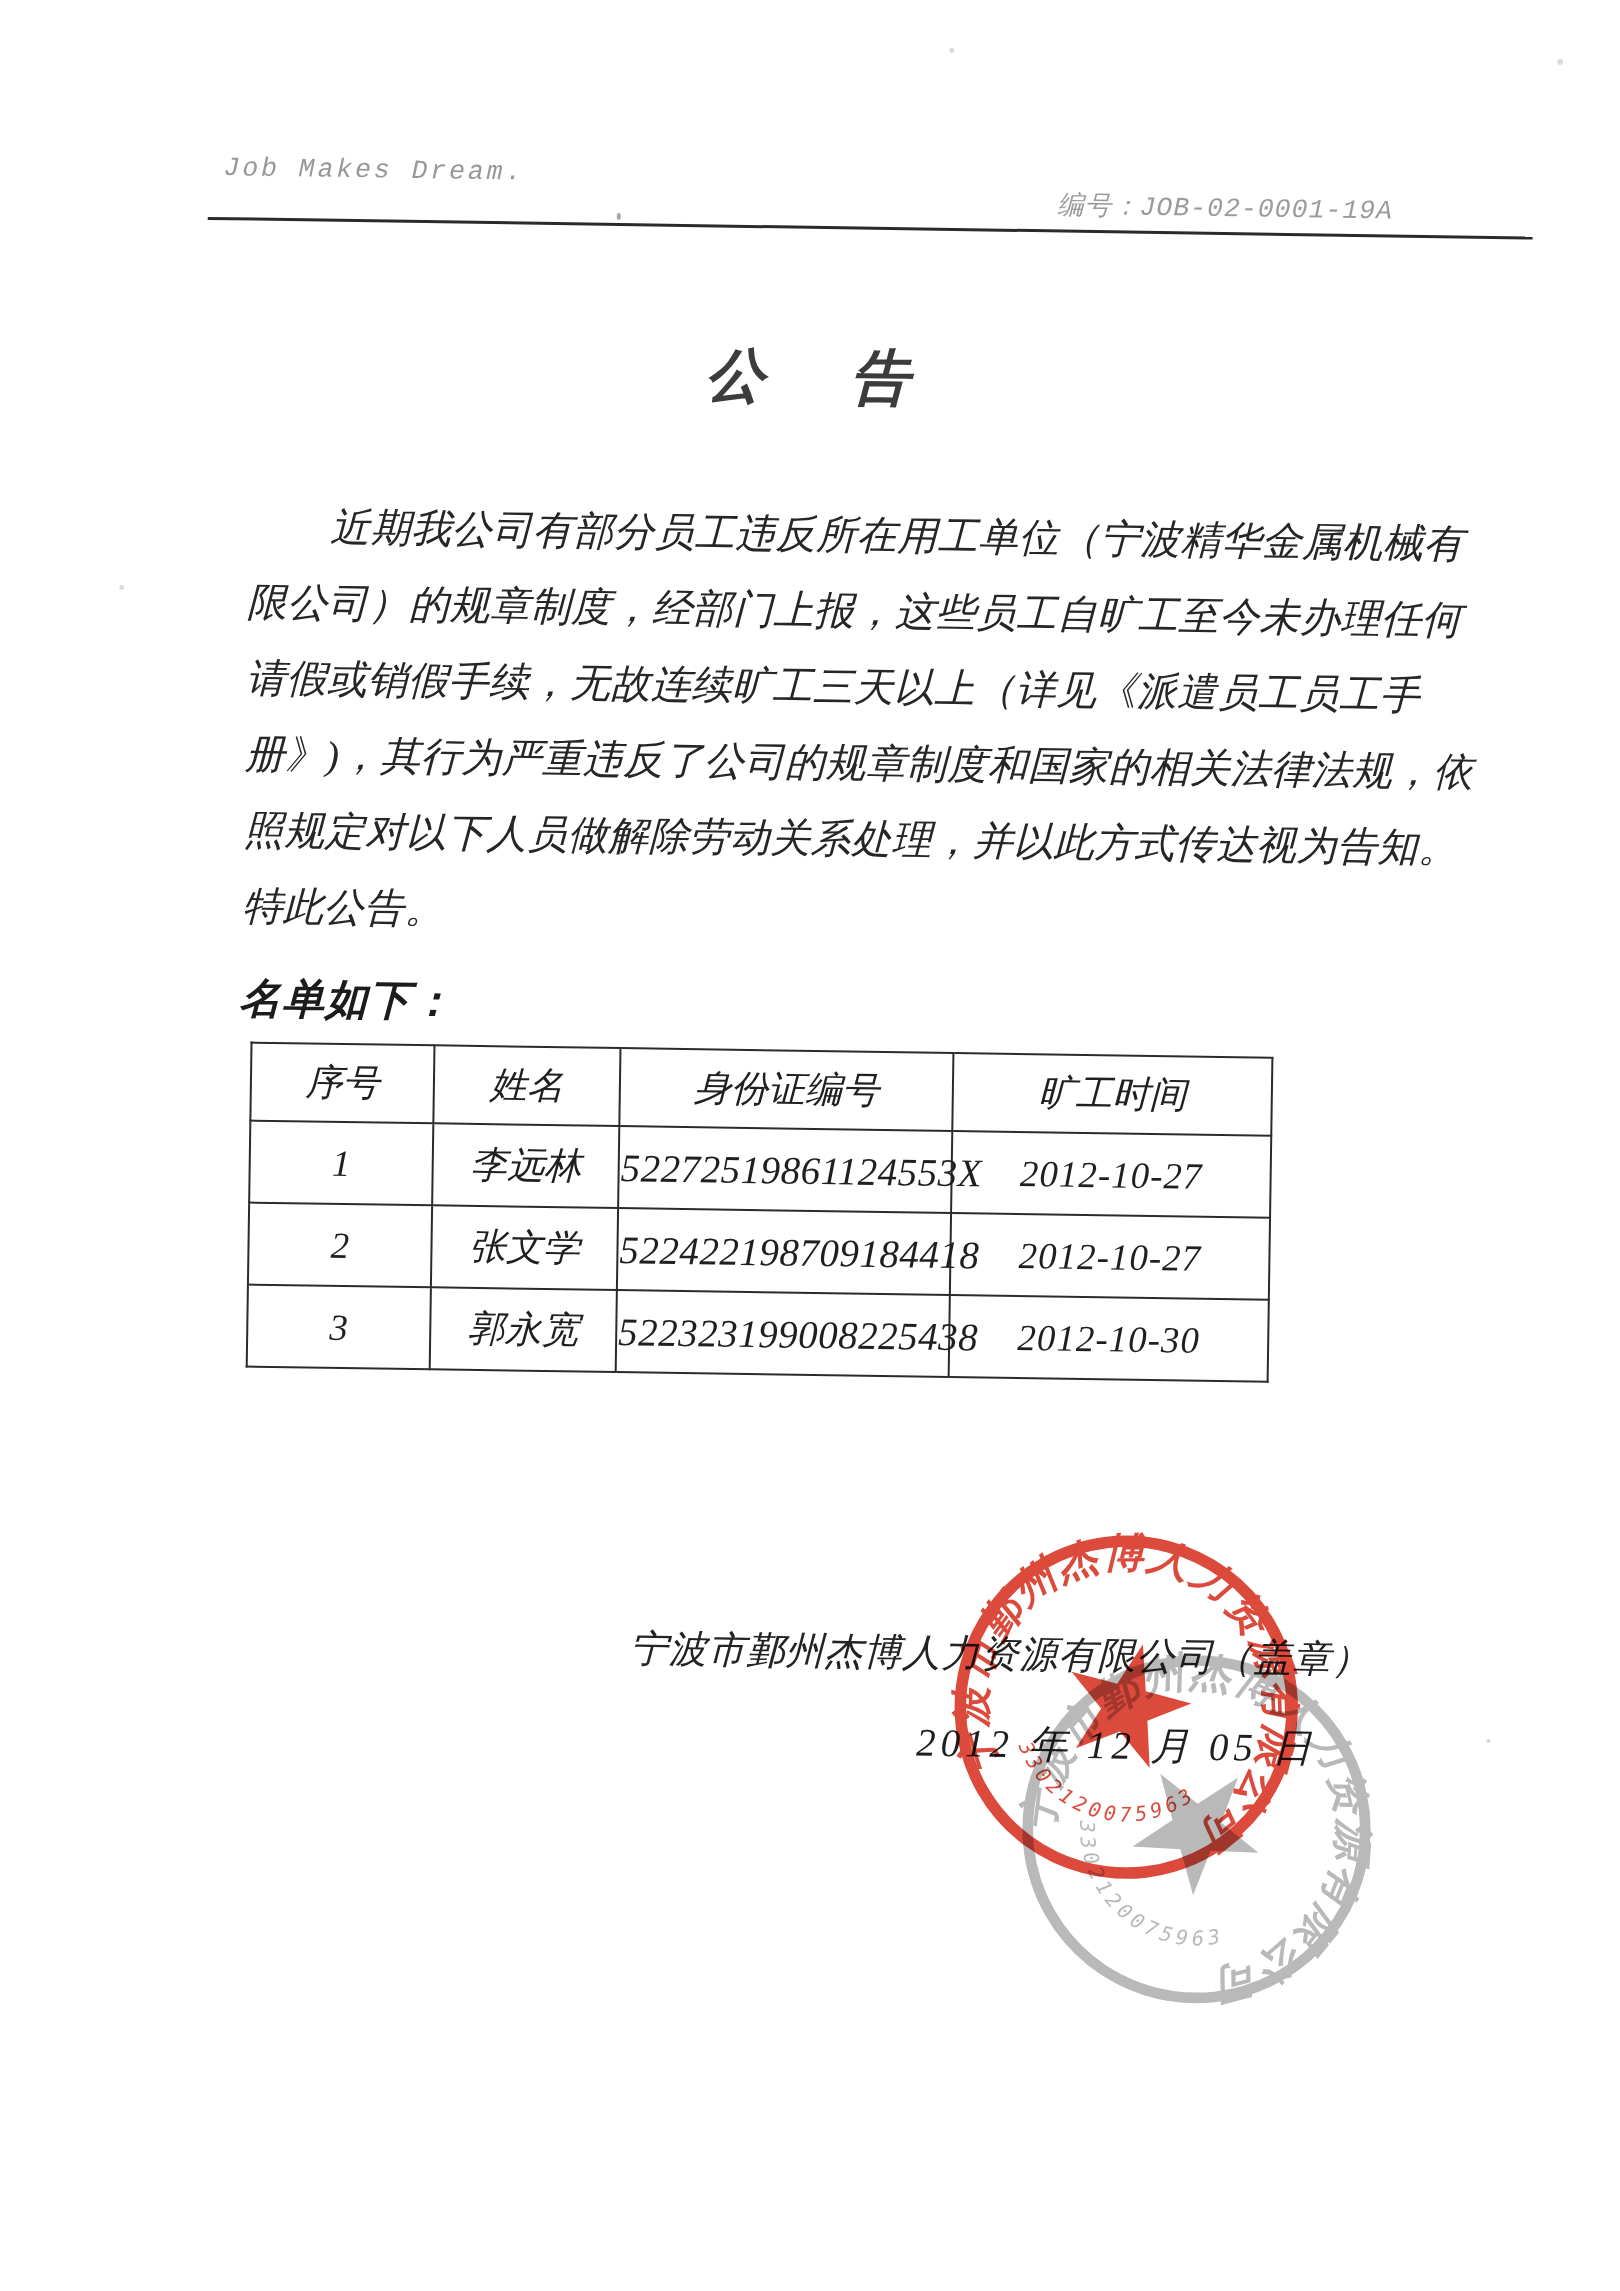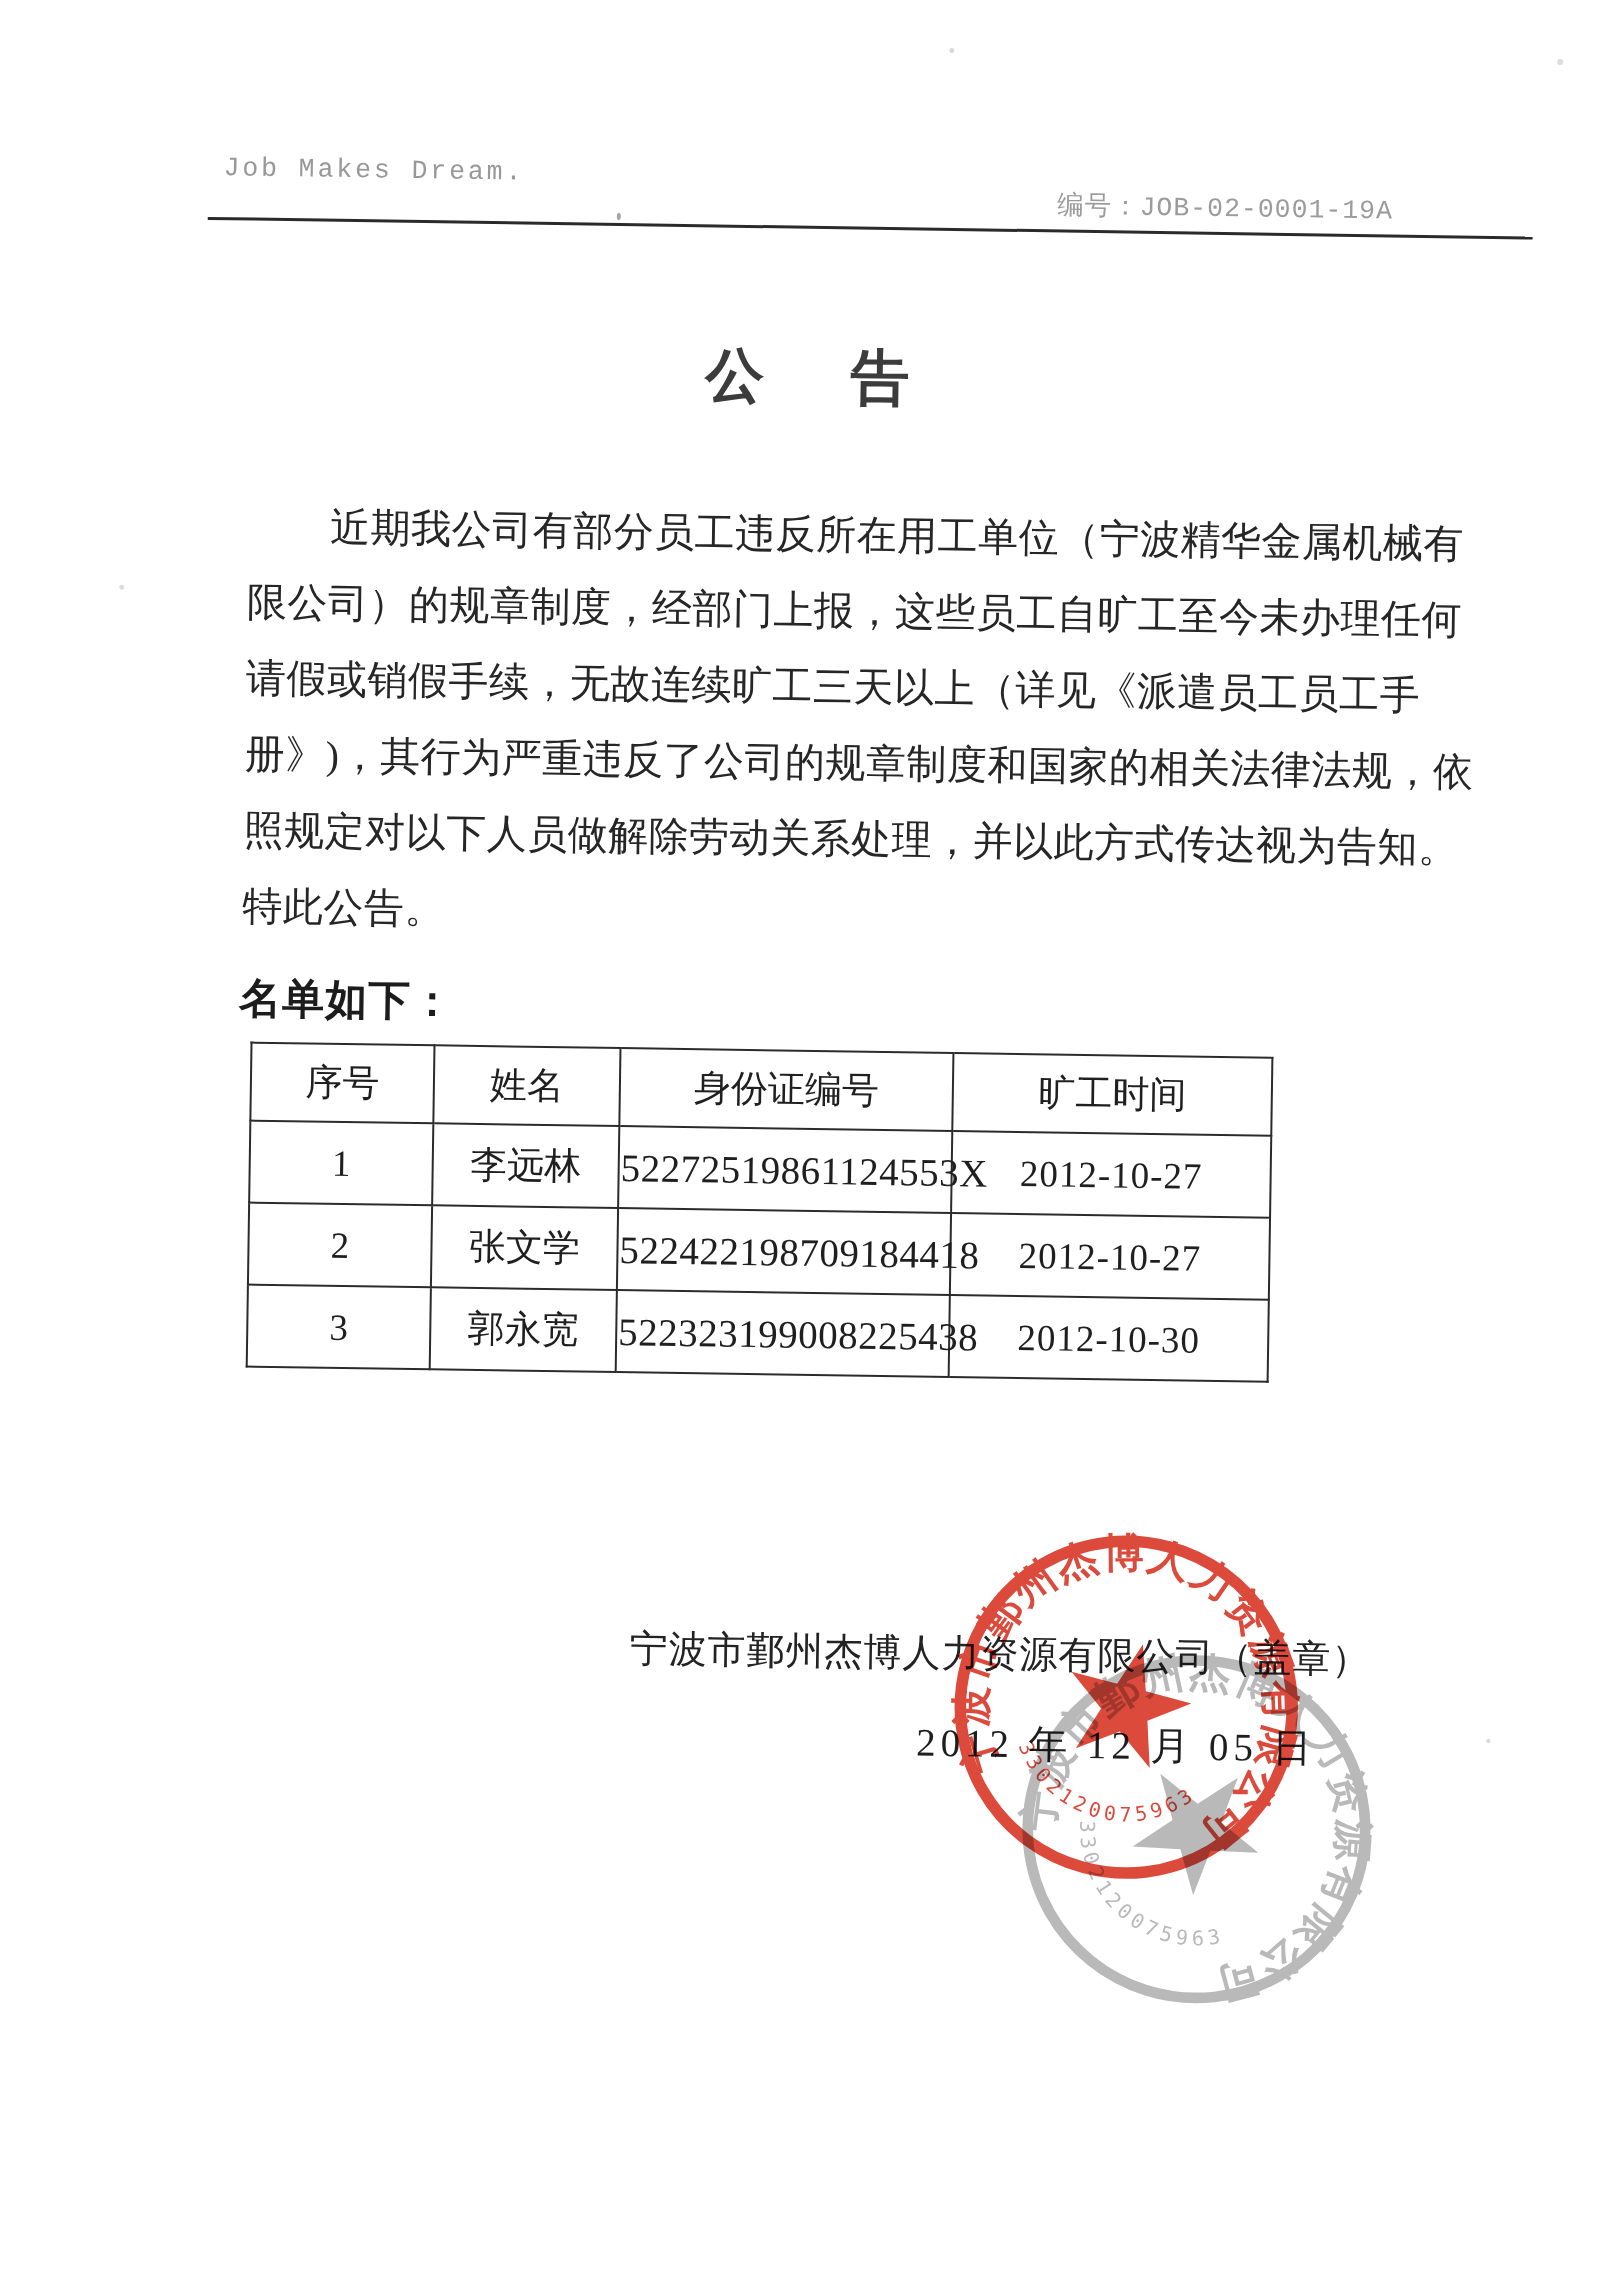--- a/index.html
+++ b/index.html
@@ -3,21 +3,21 @@
 <meta charset="utf-8">
 <style>
   html,body{margin:0;padding:0;}
   body{
     width:1620px;height:2292px;
     background:#fbfbfa;
     font-family:"Liberation Serif", serif;
     overflow:hidden;
     position:relative;
   }
-  .page{position:absolute;inset:0;background:#ffffff;}
+  .page{position:absolute;inset:0;background:#ffffff;font-style:italic;}
   
   .scan{
     position:absolute;inset:0;
     transform:rotate(0.85deg);
     transform-origin:216px 201px;
   }
   .slogan{
     position:absolute;left:223px;top:153px;
     font-family:"Liberation Mono", monospace;
     font-size:26.5px;letter-spacing:2.9px;color:#989898;

